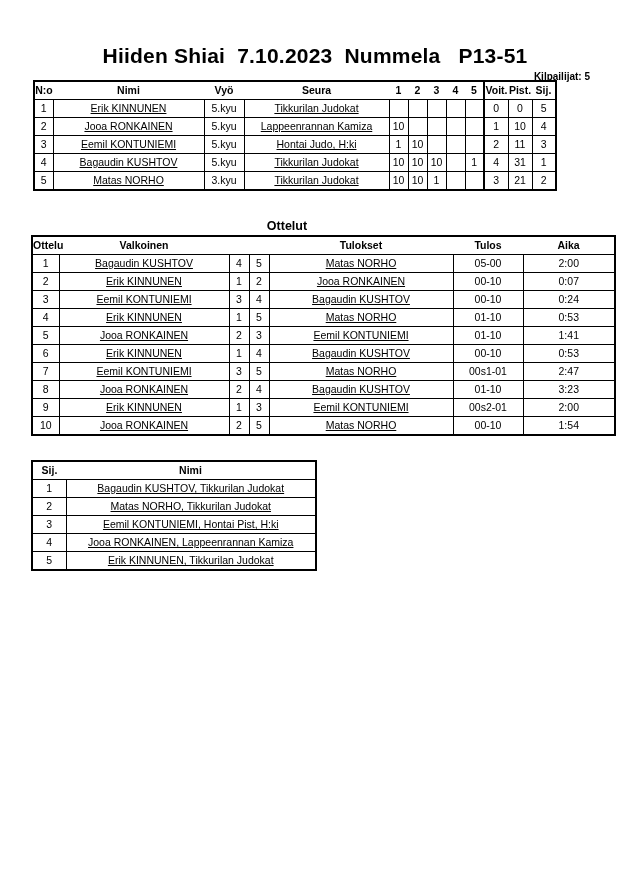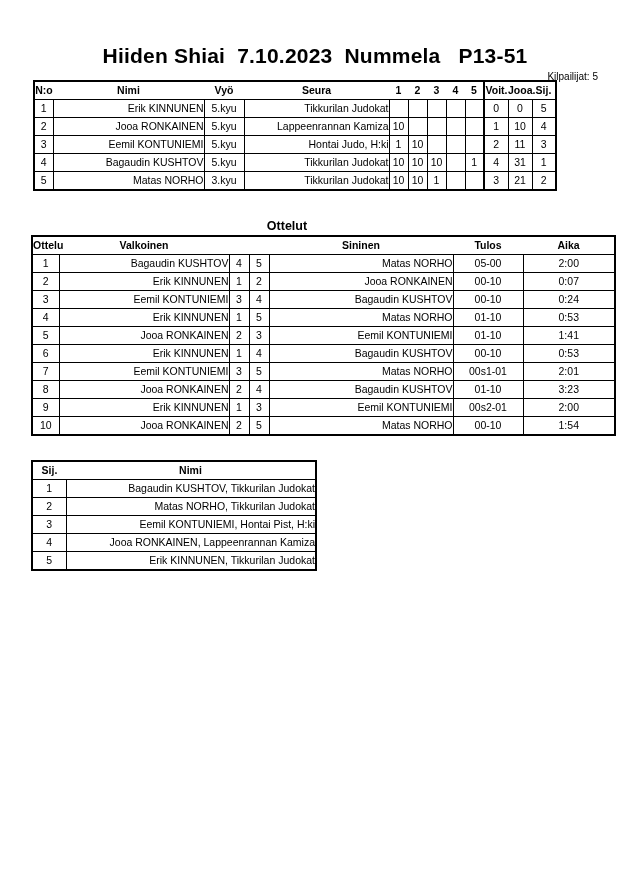--- a/index.html
+++ b/index.html
@@ -17,43 +17,43 @@
     white-space:pre; letter-spacing:0.2px;
   }
   .section-title {
     position:absolute; font-size:12.5px; font-weight:bold;
     text-align:center; white-space:pre;
   }
   .sub-kilpailijat { top:69px; left:0; width:516px;margin-top:32px; }
   .sub-ottelut    { top:219px; left:0; width:574px; }
   .sub-tulokset   { top:444px; left:0; width:350px; }
   .count-label {
-    position:absolute; top:71px; right:32px;
-    font-size:10px; 
+    position:absolute; top:71px; right:40px;
+    font-size:10px; font-weight:bold;
   }
   table.tbl {
     position:absolute;
     border-collapse:collapse;
     table-layout:fixed;
     border:2px solid #000;
     font-size:10.5px;
     background:#fff;
   }
   .tbl td, .tbl th {
     height:17px; line-height:17px;
     padding:0; margin:0;
     overflow:visible; white-space:nowrap;
     font-weight:normal;
   }
   .tbl thead th {
     border:none; border-bottom:1px solid #000;
     font-weight:bold; text-align:center;
   }
   .tbl tbody td { border:1px solid #000; }
-  .l  { text-align:right; padding-left:5px; }
+  .l  { text-align:center; padding-left:5px;text-decoration:underline; }
   .c  { text-align:center; }
   .pl2 { padding-left:2px; text-align:left; }
   .thickl { border-left:2px solid #000 !important; }
   #competitors-table { left:33px; top:80px;  width:523px; }
   #matches-table     { left:31px; top:235px; width:583px; }
   #results-table     { left:31px; top:460px; width:284px; }
 </style>
 </head>
 <body>
 
@@ -84,21 +84,21 @@
         <th class="pl2">N:o</th>
         <th>Nimi</th>
         <th>Vyö</th>
         <th>Seura</th>
         <th>1</th>
         <th>2</th>
         <th>3</th>
         <th>4</th>
         <th>5</th>
         <th class="thickl">Voit.</th>
-        <th>Jooa.</th>
+        <th>Pist.</th>
         <th>Sij.</th>
       </tr>
     </thead>
     <tbody id="competitors-body">
         <tr>
           <td class="c">1</td>
           <td class="l">Erik KINNUNEN</td>
           <td class="c">5.kyu</td>
           <td class="l">Tikkurilan Judokat</td>
           <td class="c"></td>
@@ -180,21 +180,21 @@
       <col style="width:184px">
         <col style="width:70px">
         <col style="width:92px">
     </colgroup>
     <thead>
       <tr>
         <th class="pl2">Ottelu</th>
         <th>Valkoinen</th>
         <th></th>
         <th></th>
-        <th>Sininen</th>
+        <th>Tulokset</th>
         <th>Tulos</th>
         <th>Aika</th>
       </tr>
     </thead>
     <tbody id="matches-body">
         <tr>
           <td class="c">1</td>
           <td class="l">Bagaudin KUSHTOV</td>
           <td class="c">4</td>
           <td class="c">5</td>
@@ -247,21 +247,21 @@
           <td class="c">00-10</td>
           <td class="c">0:53</td>
         </tr>
         <tr>
           <td class="c">7</td>
           <td class="l">Eemil KONTUNIEMI</td>
           <td class="c">3</td>
           <td class="c">5</td>
           <td class="l">Matas NORHO</td>
           <td class="c">00s1-01</td>
-          <td class="c">2:01</td>
+          <td class="c">2:47</td>
         </tr>
         <tr>
           <td class="c">8</td>
           <td class="l">Jooa RONKAINEN</td>
           <td class="c">2</td>
           <td class="c">4</td>
           <td class="l">Bagaudin KUSHTOV</td>
           <td class="c">01-10</td>
           <td class="c">3:23</td>
         </tr>

